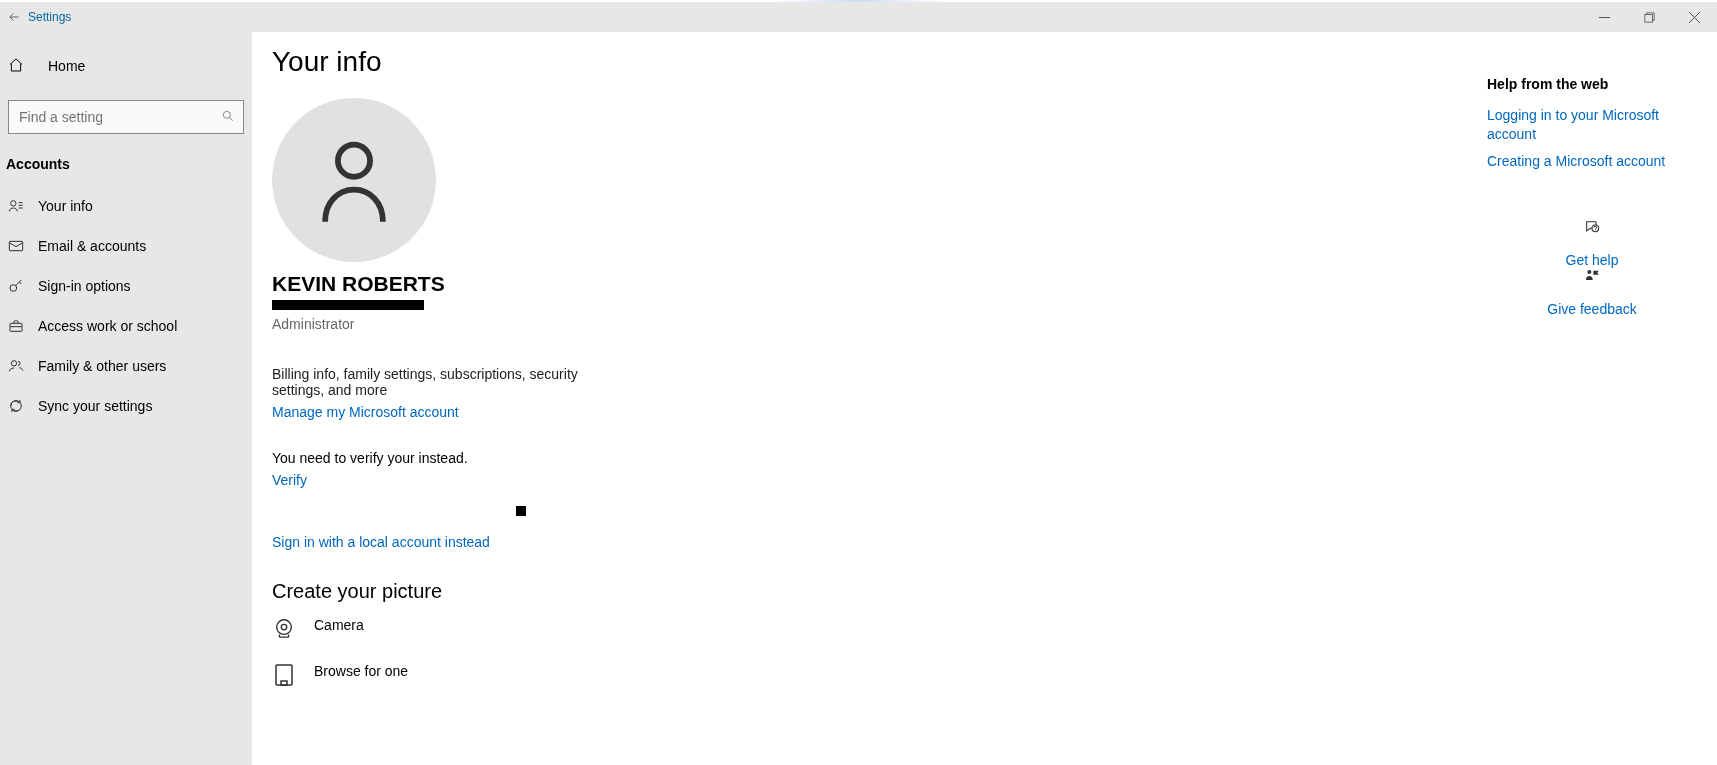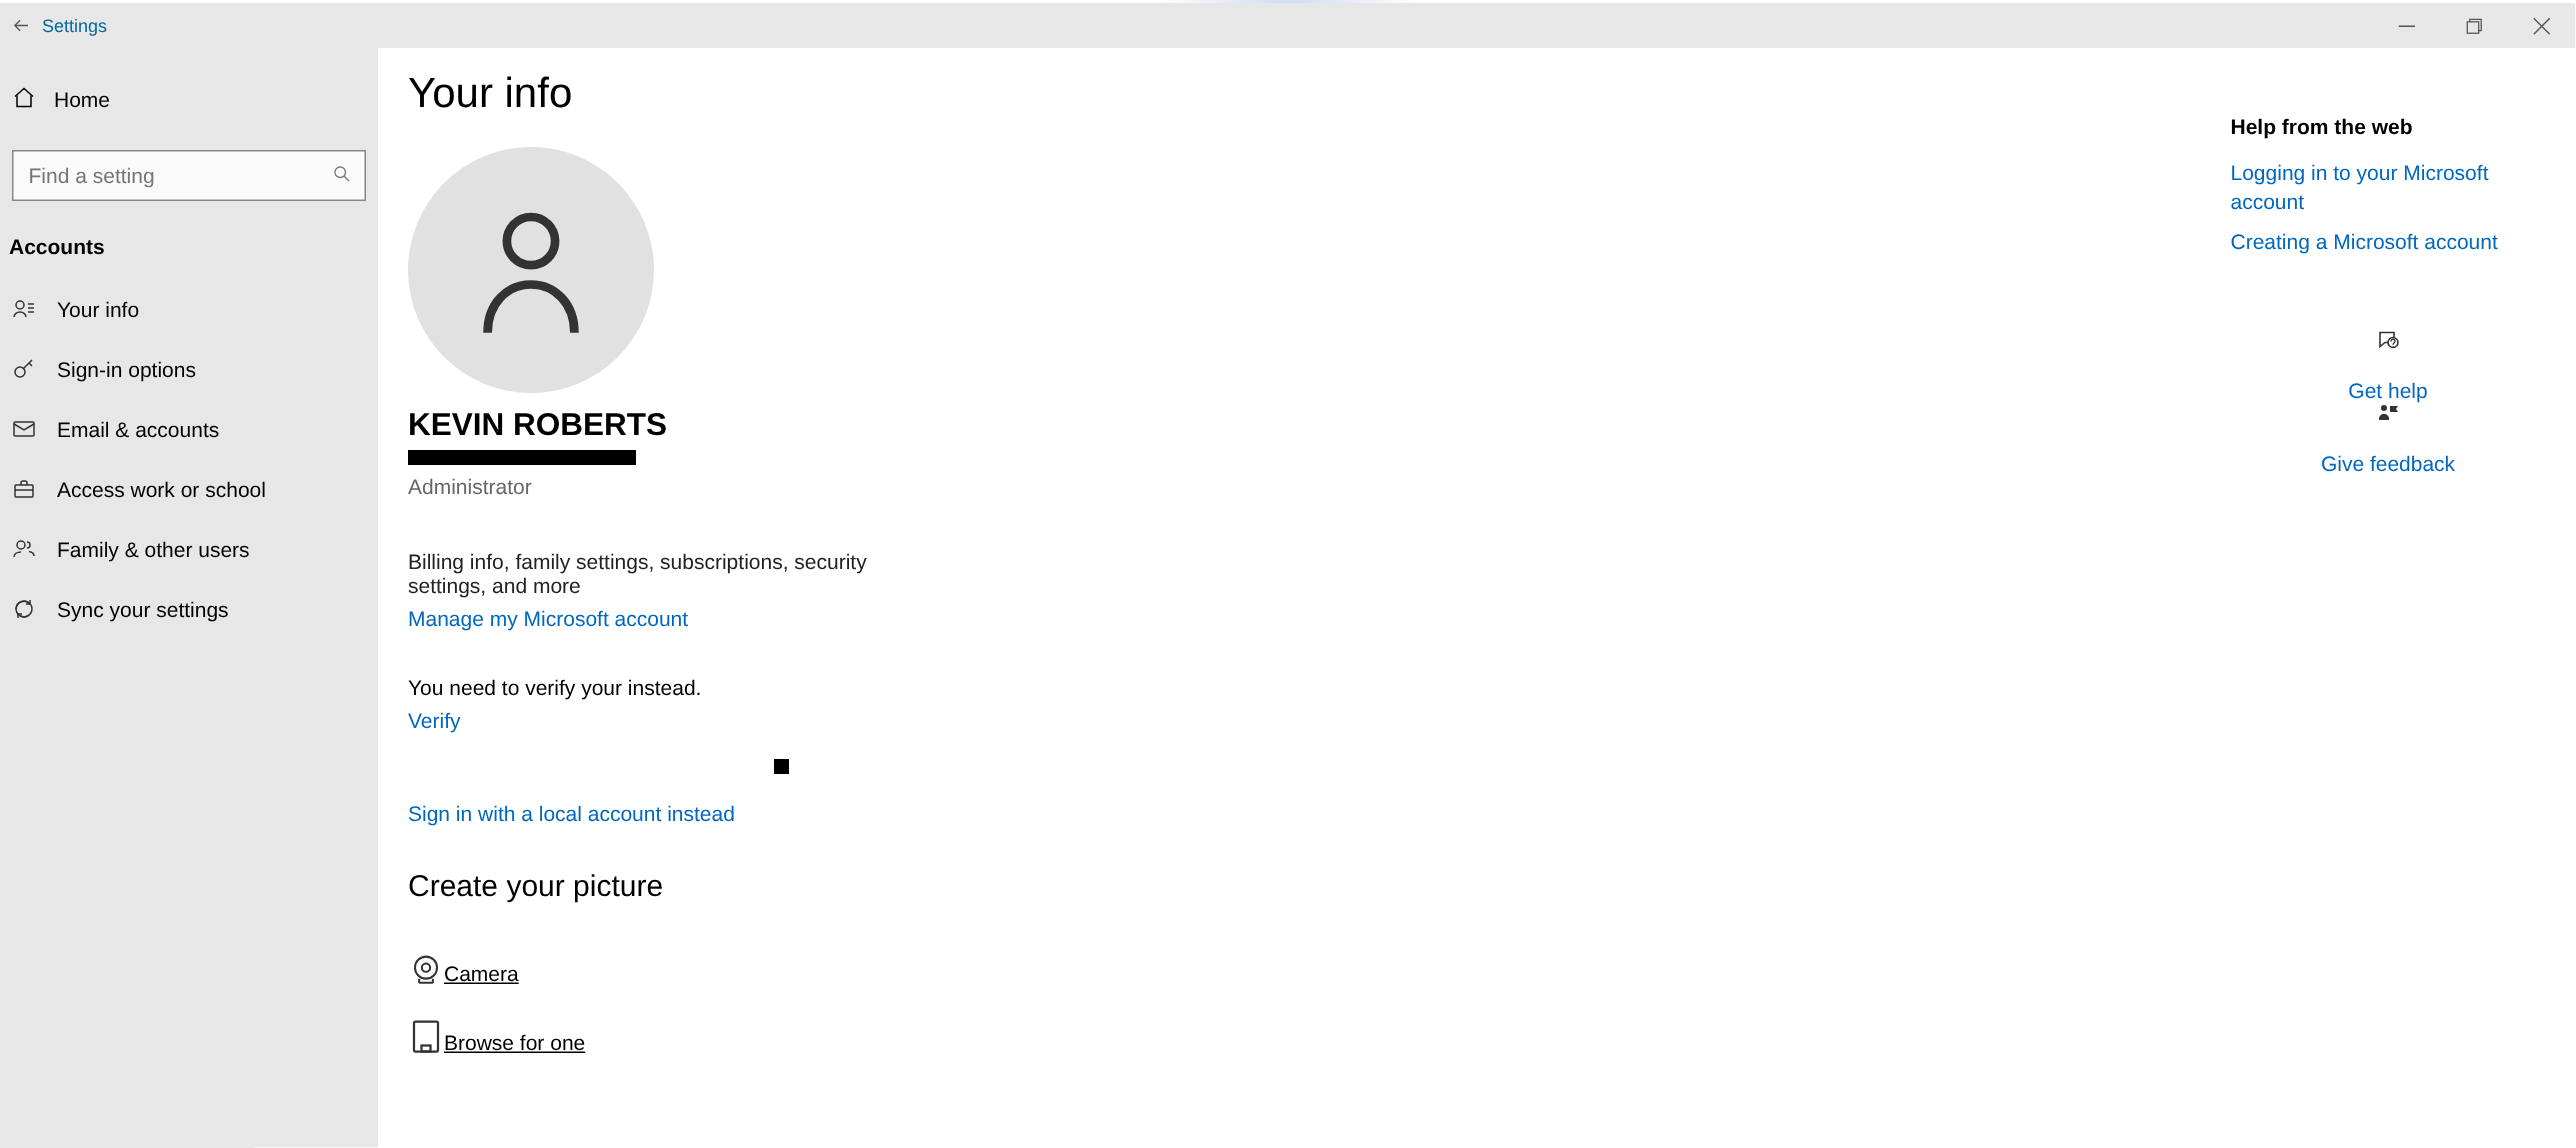--- a/index.html
+++ b/index.html
@@ -70,21 +70,21 @@
     margin-left: auto;
     width: 210px;
     padding-top: 30px;
   }
 
   
   .home-row {
     display: flex; align-items: center;
     height: 40px;
     padding-left: 8px;
-    gap: 12px;
+    gap: 24px;
     font-size: 14px;
   }
   .search-box {
     margin: 14px 8px 0 8px;
     height: 32px;
     border: 1px solid #888;
     background: #fafafa;
     display: flex; align-items: center;
     padding: 0 8px 0 8px;
   }
@@ -143,21 +143,21 @@
   .block { margin-top: 6px; }
   .spacer30 { margin-top: 30px; }
   .small-square {
     width:8px;height:8px;border:1px solid #000; background:#000;
     margin: 18px 0 18px 244px;
   }
   h2.sub {
     font-weight: 400; font-size: 20px; margin: 30px 0 14px 0;
   }
   .picture-row {
-    display:flex; align-items:flex-end; height:40px; margin-top:6px;text-decoration:underline;
+    display:flex; align-items:flex-start; gap:18px; height:40px; margin-top:6px;
   }
   .picture-row .picon {
     width:24px; display:flex; justify-content:center; color:#333;
   }
 
   
   .rightcol .rh {
     font-weight:700; font-size:14px; margin-bottom:14px;
   }
   .rightcol .rlink { margin-bottom:8px; display:block; line-height:1.35;}
@@ -237,35 +237,35 @@
             <line x1="16" y1="11" x2="22" y2="11"></line>
             <line x1="16" y1="15" x2="22" y2="15"></line>
         </svg>
       </span>
       <span>Your info</span>
     </div>
 
     <div class="nav-item">
       <span class="icon">
         <svg width="16" height="16" viewBox="0 0 24 24" fill="none" stroke="currentColor" stroke-width="1.5">
+          <rect x="2" y="5" width="20" height="14" rx="1"></rect>
+            <polyline points="2 7 12 13 22 7"></polyline>
+        </svg>
+      </span>
+      <span>Email &amp; accounts</span>
+    </div>
+
+    <div class="nav-item">
+      <span class="icon">
+        <svg width="16" height="16" viewBox="0 0 24 24" fill="none" stroke="currentColor" stroke-width="1.5">
           <circle cx="8" cy="15" r="5"></circle>
             <path d="M11 12 L20 3 M17 6 L20 9"></path>
         </svg>
       </span>
       <span>Sign-in options</span>
-    </div>
-
-    <div class="nav-item">
-      <span class="icon">
-        <svg width="16" height="16" viewBox="0 0 24 24" fill="none" stroke="currentColor" stroke-width="1.5">
-          <rect x="2" y="5" width="20" height="14" rx="1"></rect>
-            <polyline points="2 7 12 13 22 7"></polyline>
-        </svg>
-      </span>
-      <span>Email &amp; accounts</span>
     </div>
 
     <div class="nav-item">
       <span class="icon">
         <svg width="16" height="16" viewBox="0 0 24 24" fill="none" stroke="currentColor" stroke-width="1.5">
           <rect x="3" y="8" width="18" height="12" rx="1"></rect>
             <path d="M9 8V6a2 2 0 0 1 2-2h2a2 2 0 0 1 2 2v2"></path>
             <line x1="3" y1="13" x2="21" y2="13"></line>
         </svg>
       </span>

